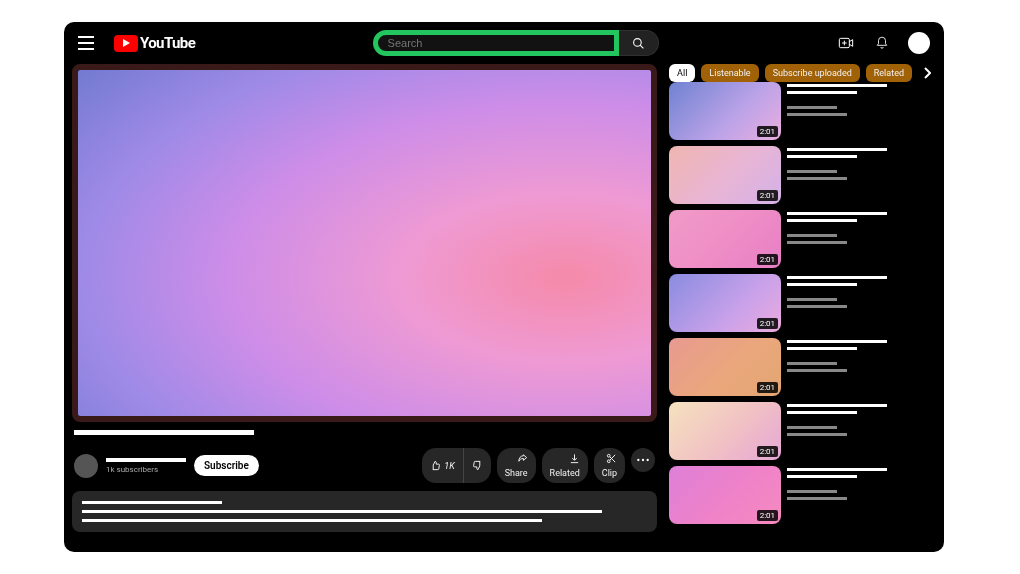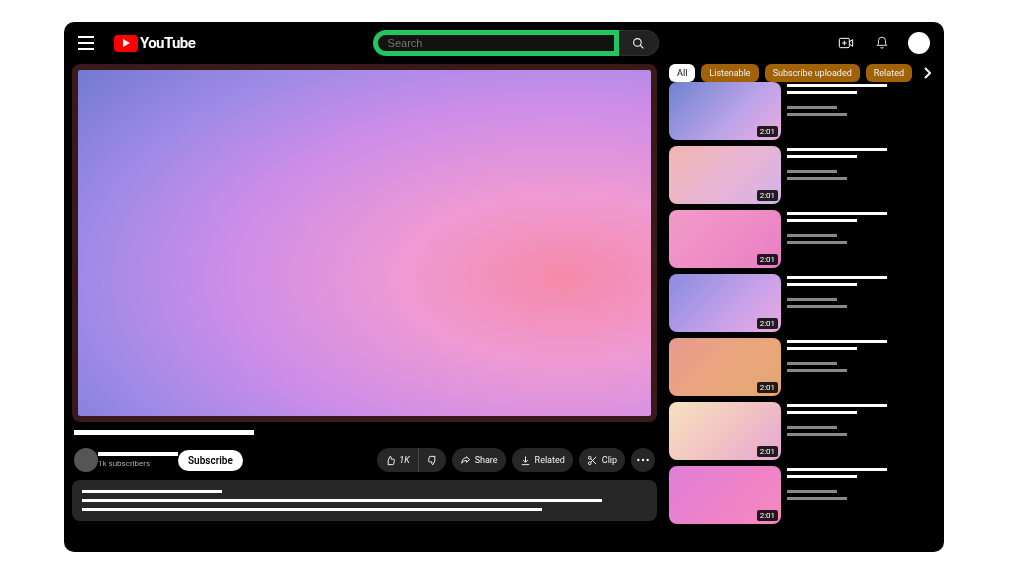--- a/index.html
+++ b/index.html
@@ -24,28 +24,28 @@
 
   
   .content { display: flex; height: calc(100% - 42px); }
 
   
   .main { width: 618px; padding: 0 8px 0 8px; display: flex; flex-direction: column; }
   .player-wrap { border: 6px solid #3a1919; border-radius: 8px; }
   .player { width: 100%; height: 346px; border-radius: 2px; background: radial-gradient(140% 120% at 85% 60%, #f58aa9 0%, #ef9ad3 20%, #cd8de8 42%, #9f8ae7 60%, #6f79cf 80%, #5466b6 100%); }
   .title-bar { height: 10px; margin: 8px 2px 6px 2px; }
   .title-bar::before { content: ""; display: block; width: 180px; height: 5px; background: #fff; }
-  .below { display: flex; align-items: center; padding: 2px 2px 8px 2px; }
+  .below { display: flex; align-items: center; gap: 8px; padding: 2px 2px 8px 2px; }
   .ch-avatar { width: 24px; height: 24px; border-radius: 50%; background: #555; }
   .ch-meta { display: flex; flex-direction: column; gap: 3px; }
   .ch-name { width: 80px; height: 4px; background: #fff; }
   .ch-subs { font-size: 8px; color: #aaa; }
   .sub-btn { background: #fff; color: #000; font-size: 10px; font-weight: 600; padding: 5px 10px; border-radius: 14px; cursor: pointer; }
   .actions { margin-left: auto; display: flex; gap: 6px; }
-  .pill { display: flex; align-items: center; gap: 4px; background: #272727; color: #f1f1f1; font-size: 9px; padding: 5px 8px; border-radius: 14px; cursor: pointer; }
+  .pill { display: flex; align-items: flex-end; gap: 4px; background: #272727; color: #f1f1f1; font-size: 9px; padding: 5px 8px; border-radius: 14px; cursor: pointer; flex-direction: column; }
   .pill-seg { display: flex; background: #272727; border-radius: 14px; overflow: hidden; }
   .pill-seg .seg { display: flex; align-items: center; gap: 3px; padding: 5px 8px; color: #f1f1f1; font-size: 9px; cursor: pointer; font-style: italic; }
   .pill-seg .divider { width: 1px; background: #444; }
   .more-btn { width: 24px; height: 24px; border-radius: 50%; background: #272727; display: flex; align-items: center; justify-content: center; cursor: pointer; }
   .desc { background: #272727; border-radius: 8px; padding: 10px; display: flex; flex-direction: column; gap: 6px; }
   .desc-line { height: 3px; background: #fff; }
   .dl1 { width: 140px; } .dl2 { width: 520px; } .dl3 { width: 460px; }
 
   
   .sidebar { flex: 1; padding: 0 8px 0 4px; display: flex; flex-direction: column; }

